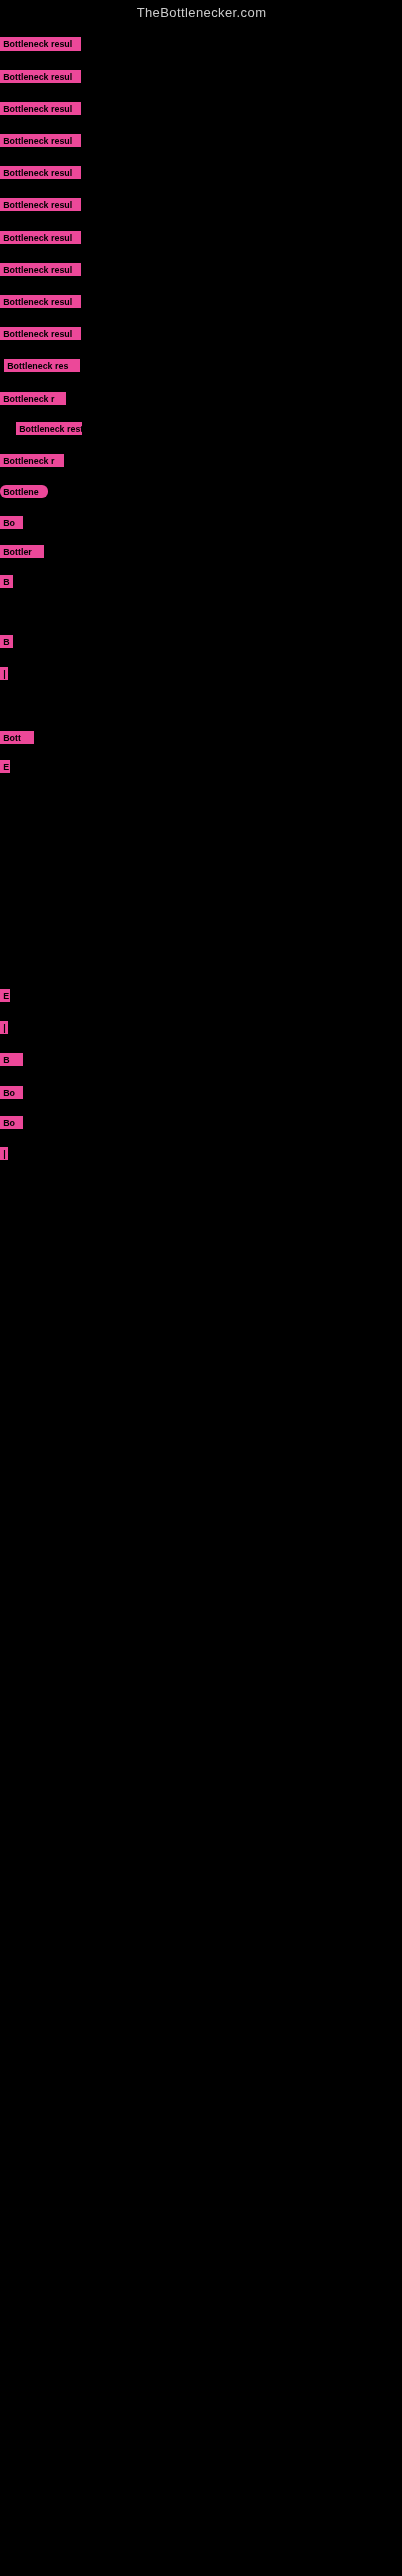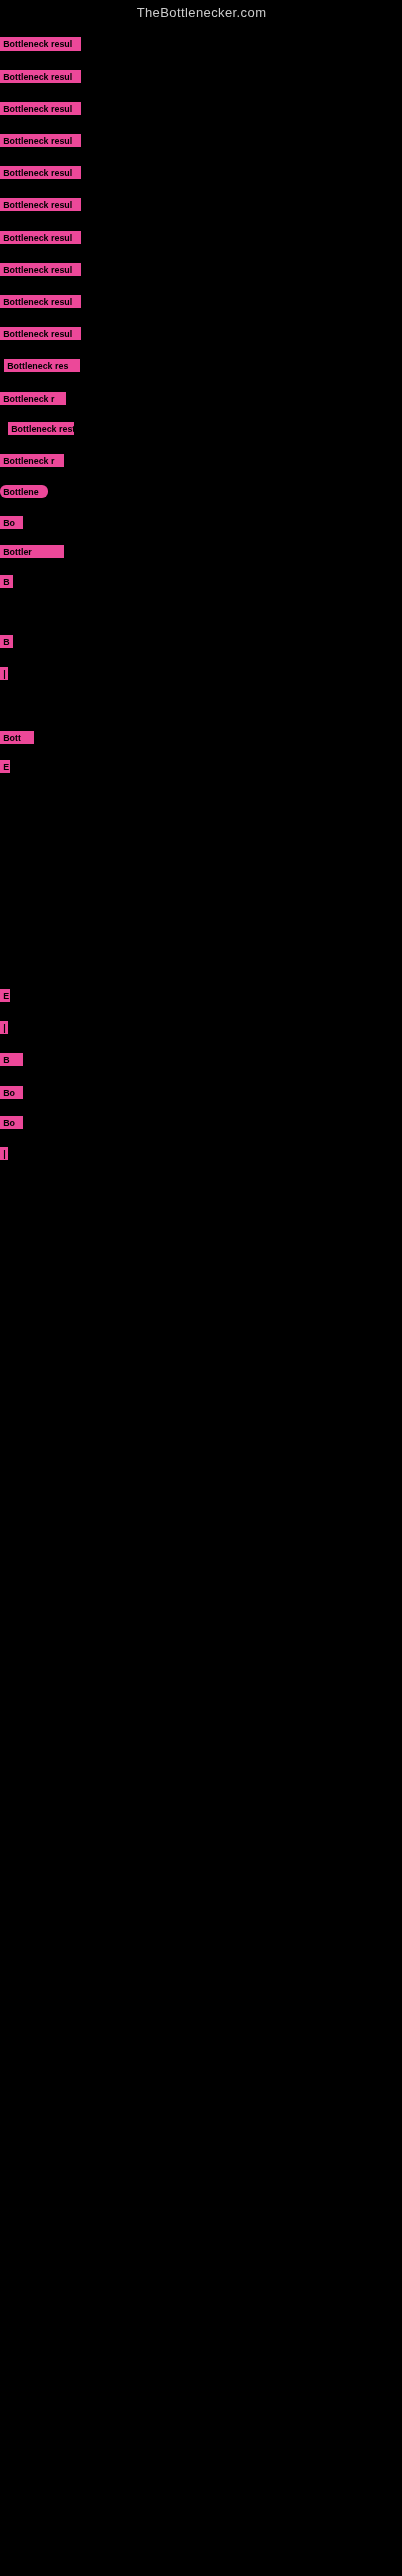--- a/index.html
+++ b/index.html
@@ -69,34 +69,34 @@
     </div>
     <div class="bar-row" style="top: 304px; left: 0px;">
       <span class="bar-label" style="width: 81px; overflow: hidden;">Bottleneck resul</span>
     </div>
     <div class="bar-row" style="top: 336px; left: 4px;">
       <span class="bar-label" style="width: 76px; overflow: hidden;">Bottleneck res</span>
     </div>
     <div class="bar-row" style="top: 369px; left: 0px;">
       <span class="bar-label" style="width: 66px; overflow: hidden;">Bottleneck r</span>
     </div>
-    <div class="bar-row" style="top: 399px; left: 8px;">
+    <div class="bar-row" style="top: 399px; left: 16px;">
       <span class="bar-label" style="width: 66px; overflow: hidden;">Bottleneck rest</span>
     </div>
     <div class="bar-row" style="top: 431px; left: 0px;">
       <span class="bar-label" style="width: 64px; overflow: hidden;">Bottleneck r</span>
     </div>
     <div class="bar-row" style="top: 462px; left: 0px;">
       <span class="bar-label" style="width: 48px; overflow: hidden; border-radius: 6px;">Bottlene</span>
     </div>
     <div class="bar-row" style="top: 493px; left: 0px;">
       <span class="bar-label" style="width: 22.5px; overflow: hidden;">Bo</span>
     </div>
     <div class="bar-row" style="top: 522px; left: 0px;">
-      <span class="bar-label" style="width: 64px; overflow: hidden;">Bottler</span>
+      <span class="bar-label" style="width: 44px; overflow: hidden;">Bottler</span>
     </div>
     <div class="bar-row" style="top: 552px; left: 0px;">
       <span class="bar-label" style="width: 13px; overflow: hidden;">B</span>
     </div>
     <div class="bar-row" style="top: 612px; left: 0px;">
       <span class="bar-label" style="width: 13px; overflow: hidden;">B</span>
     </div>
     <div class="bar-row" style="top: 644px; left: 0px;">
       <span class="bar-label" style="width: 8px; overflow: hidden;">|</span>
     </div>

